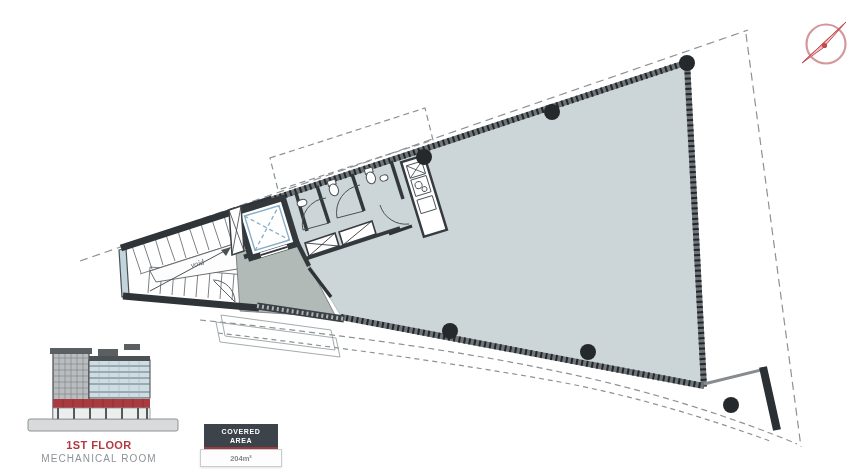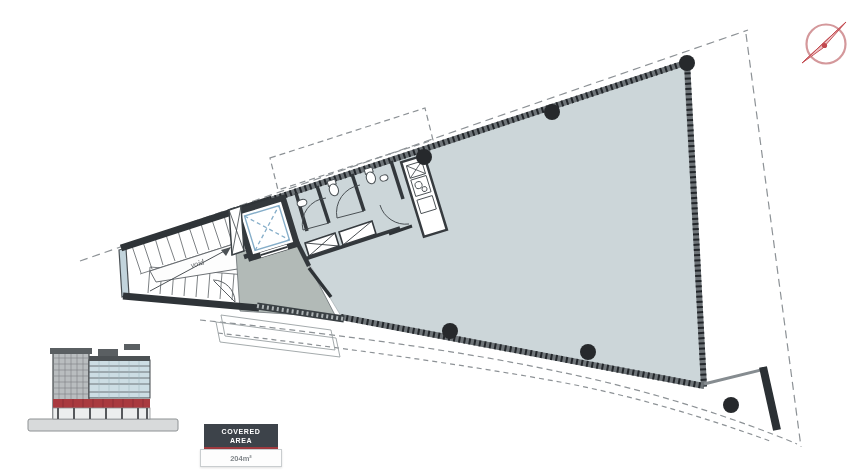--- a/index.html
+++ b/index.html
@@ -170,20 +170,24 @@
     <rect x="89" y="356" width="61" height="5" fill="#4c5154"></rect>
     <rect x="98" y="349" width="20" height="7" fill="#5a5f62"></rect>
     <rect x="124" y="344" width="16" height="6" fill="#5a5f62"></rect>
     <rect x="53" y="399" width="97" height="9" fill="#a93a3f"></rect>
     <path d="M63,399 V408 M73,399 V408 M83,399 V408 M93,399 V408 M103,399 V408 M113,399 V408 M123,399 V408 M133,399 V408 M143,399 V408" stroke="#7e2c30" stroke-width="0.7"></path>
     <rect x="53" y="408" width="97" height="11" fill="#eceeee" stroke="#8e9294" stroke-width="0.8"></rect>
     <path d="M58,408 V419 M74,408 V419 M90,408 V419 M106,408 V419 M122,408 V419 M138,408 V419 M147,408 V419" stroke="#56595c" stroke-width="2"></path>
   </g>
 </svg>
 
+<div class="floor-legend">
+  <div class="t1">1ST FLOOR</div>
+  <div class="t2">MECHANICAL ROOM</div>
+</div>
 
 <div class="ca-wrap">
   <div class="ca-head">
     <div>COVERED</div>
     <div>AREA</div>
   </div>
   <div class="ca-val">204m²</div>
 </div>
 
 </div>

